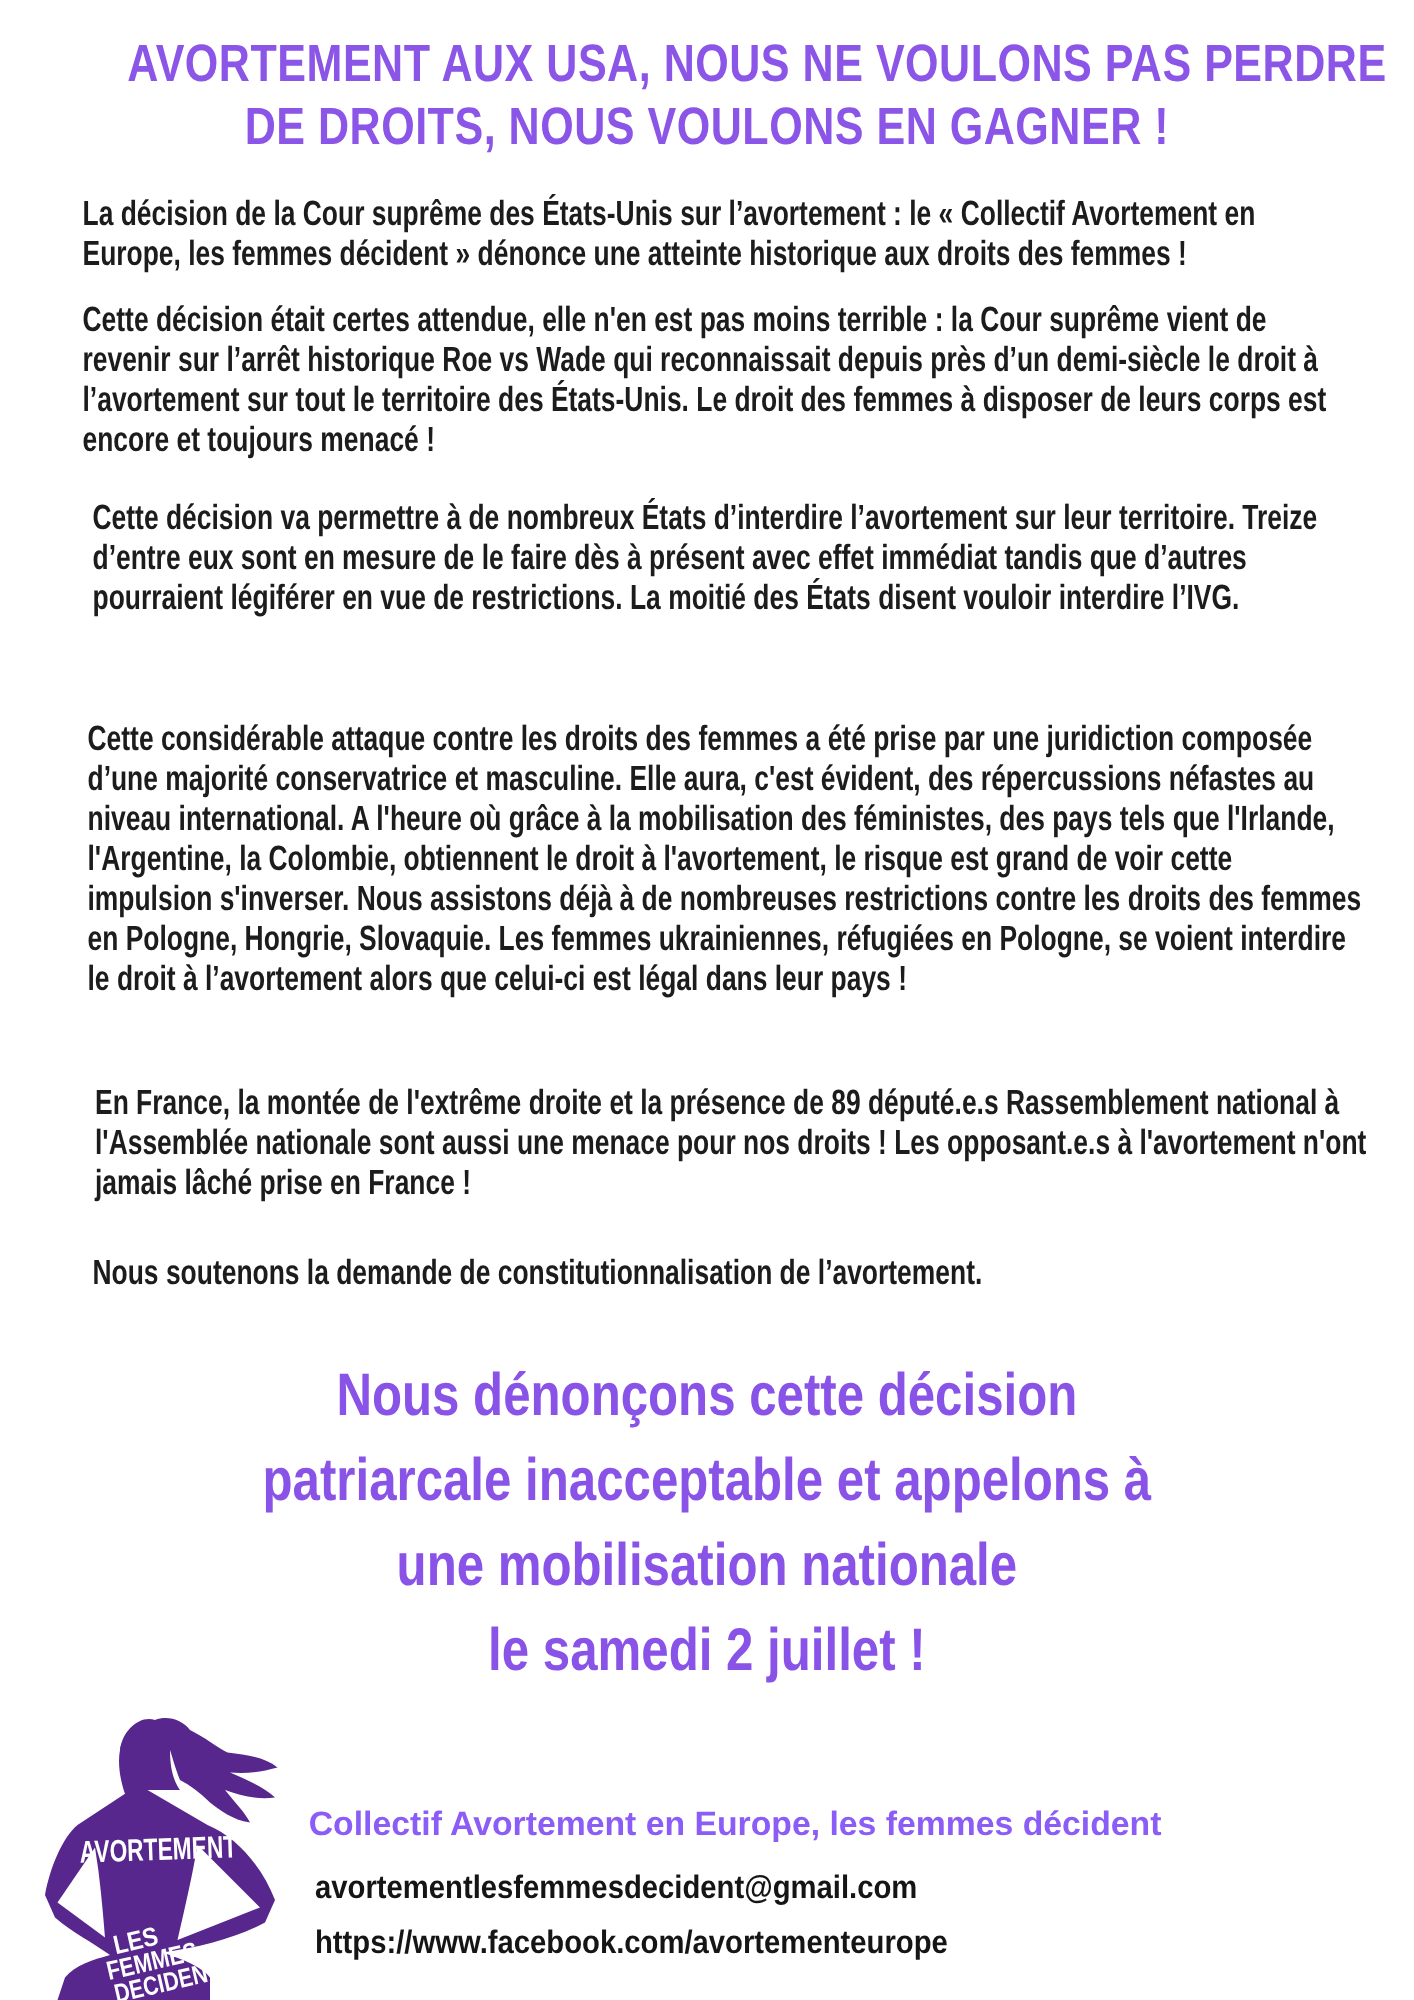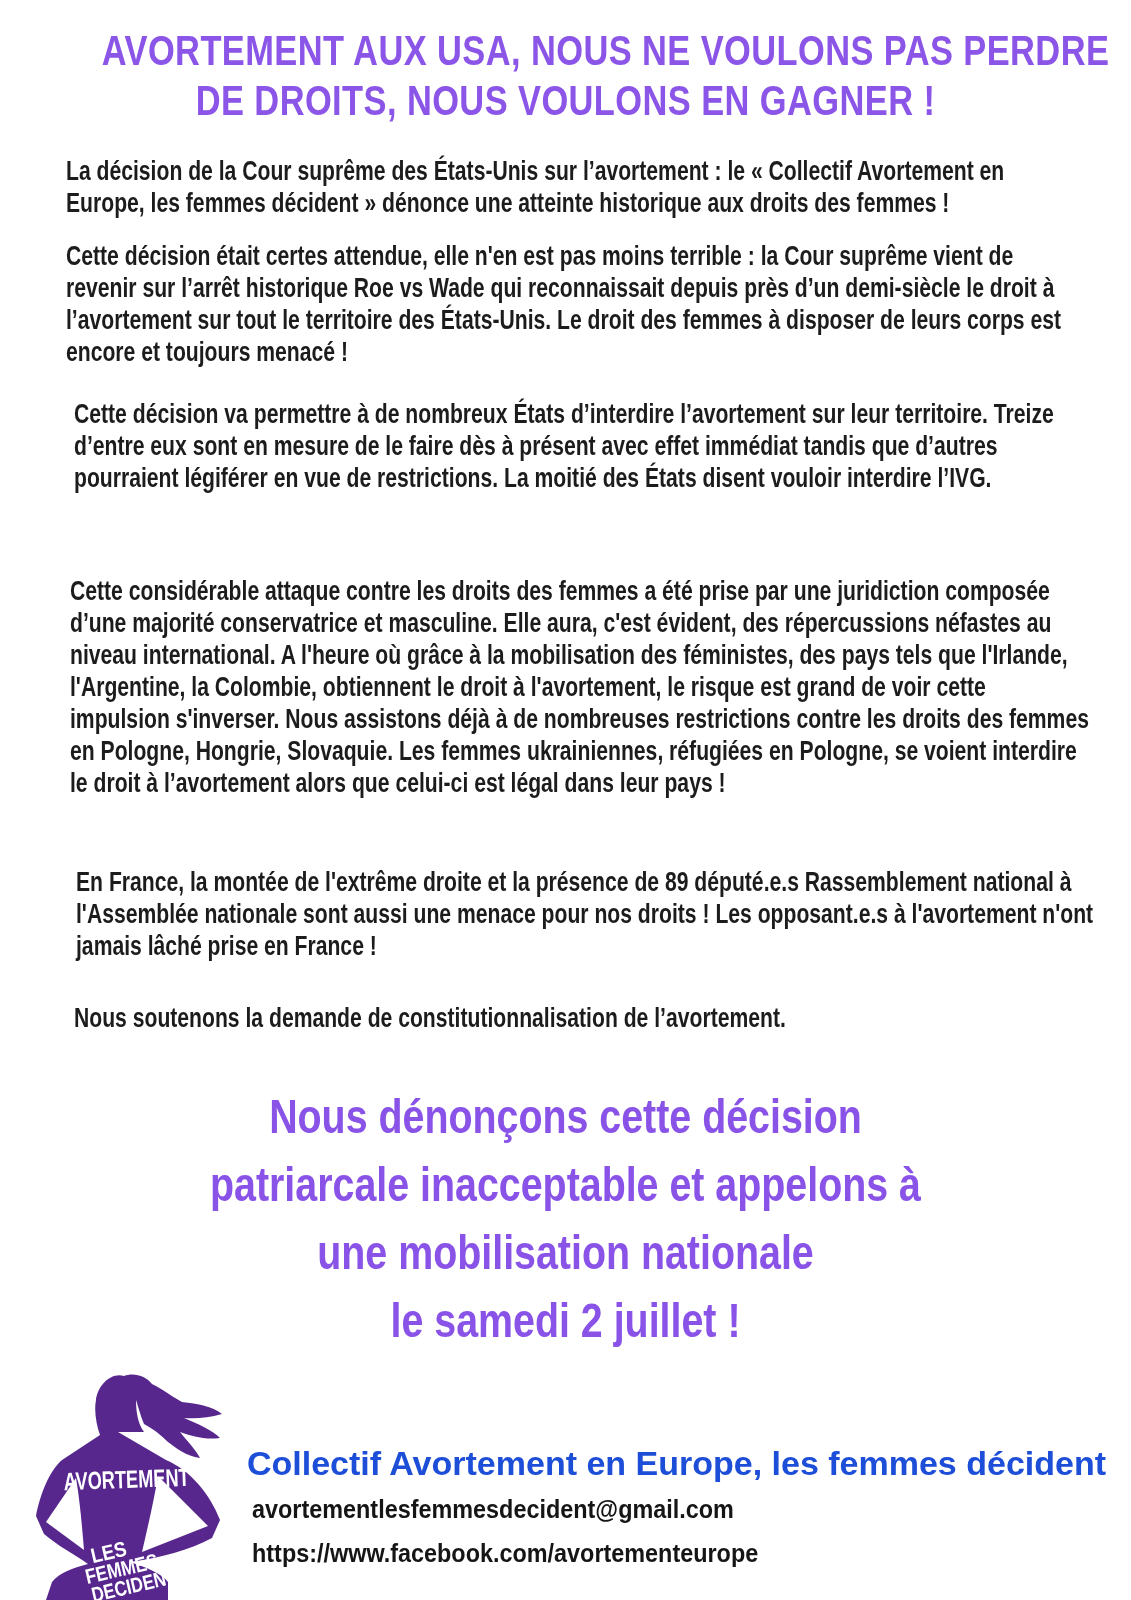--- a/index.html
+++ b/index.html
@@ -68,22 +68,22 @@
 
   
   .logo-svg {
     position: absolute;
     left: 30px; top: 1374px;
     width: 196px; height: 226px;
   }
   .org-name {
     position: absolute;
     left: 247px; top: 1444px;
-    color: #1d4ed8;
-    font-size: 34px;
+    color: #8b5cf6;
+    font-size: 27px;
     white-space: nowrap;
   }
   .contact-line {
     position: absolute;
     left: 252px;
     color: #151515;
     font-size: 26px;
     white-space: nowrap;
     transform: scaleX(0.9);
     transform-origin: 0 50%;

